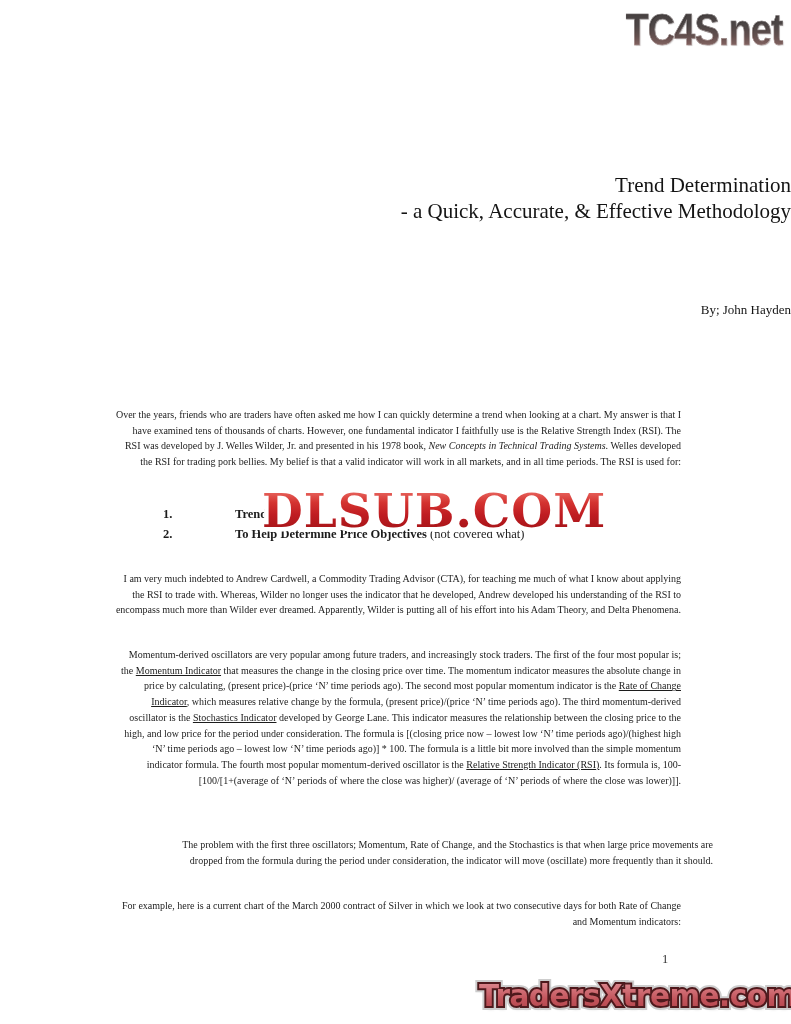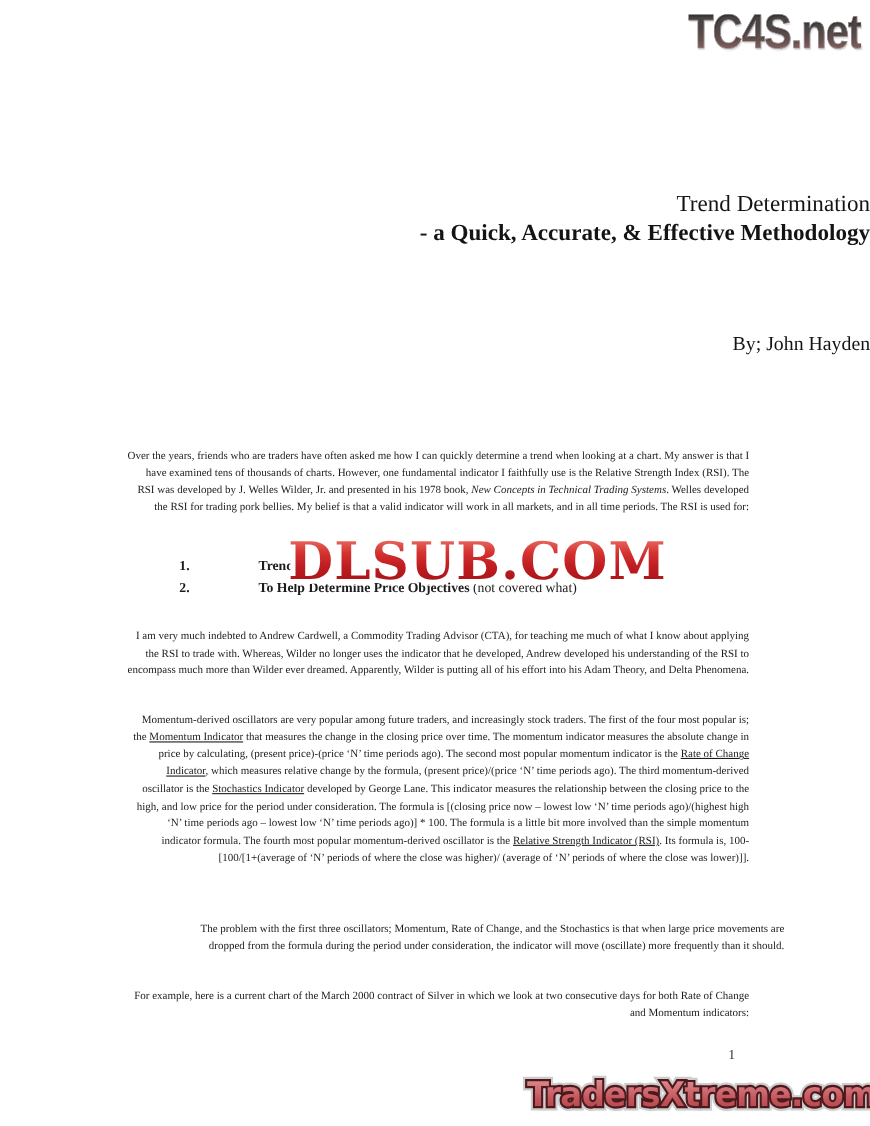--- a/index.html
+++ b/index.html
@@ -24,22 +24,22 @@
       -webkit-text-stroke: 0.6px rgba(210,203,203,0.55);
       text-shadow: 1px 1px 1px rgba(120,110,110,0.25);
     }
 
     
     .title-l1, .title-l2, .byline {
       position: absolute; left: 0; width: 100%;
       text-align: right; color: #141414;
     }
     .title-l1 { top: 173px; font-size: 21px; }
-    .title-l2 { top: 199px; font-size: 21px; font-weight: bold; }
-    .byline   { top: 302px; font-size: 18px; }
+    .title-l2 { top: 199px; font-size: 21px; }
+    .byline   { top: 302px; font-size: 13px; }
 
     
     .body {
       position: absolute; left: 115px; width: 566px;
       font-size: 10px; line-height: 15.7px; text-align: right;
       color: #1c1c1c;
     }
     .p1 { top: 407px; }
     .p2 { top: 571px; }
     .p3 { top: 647px; }

